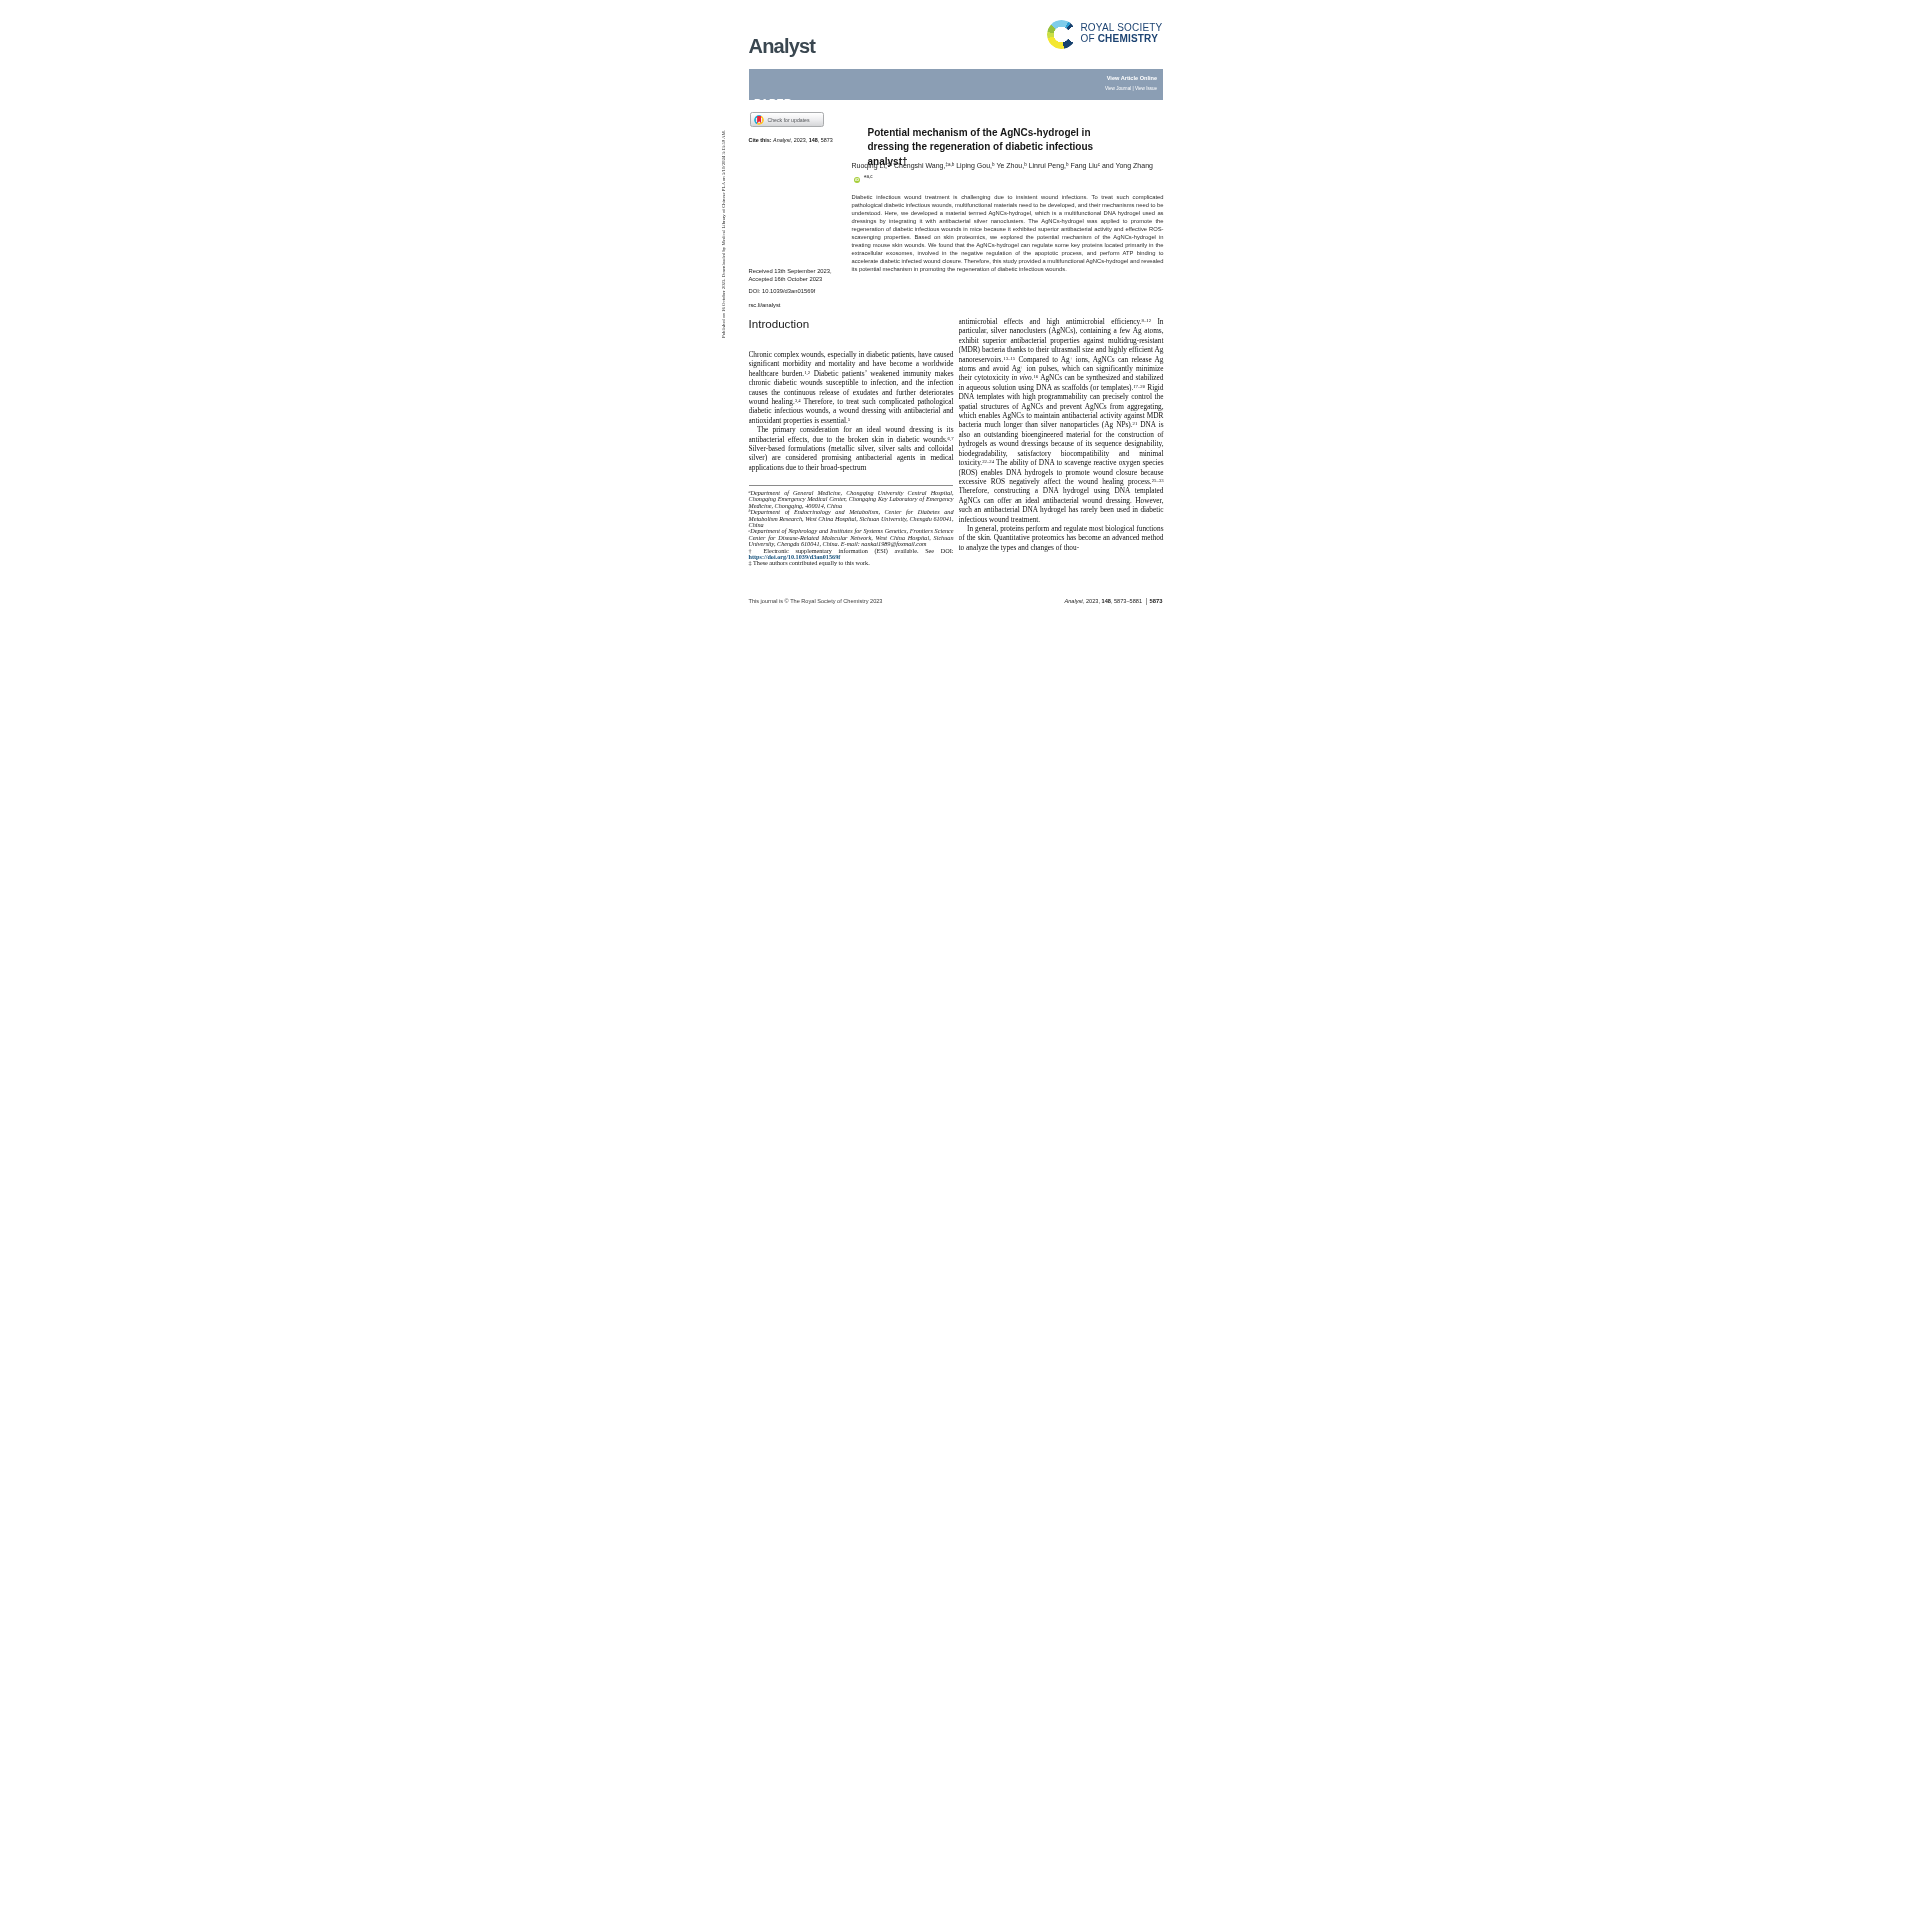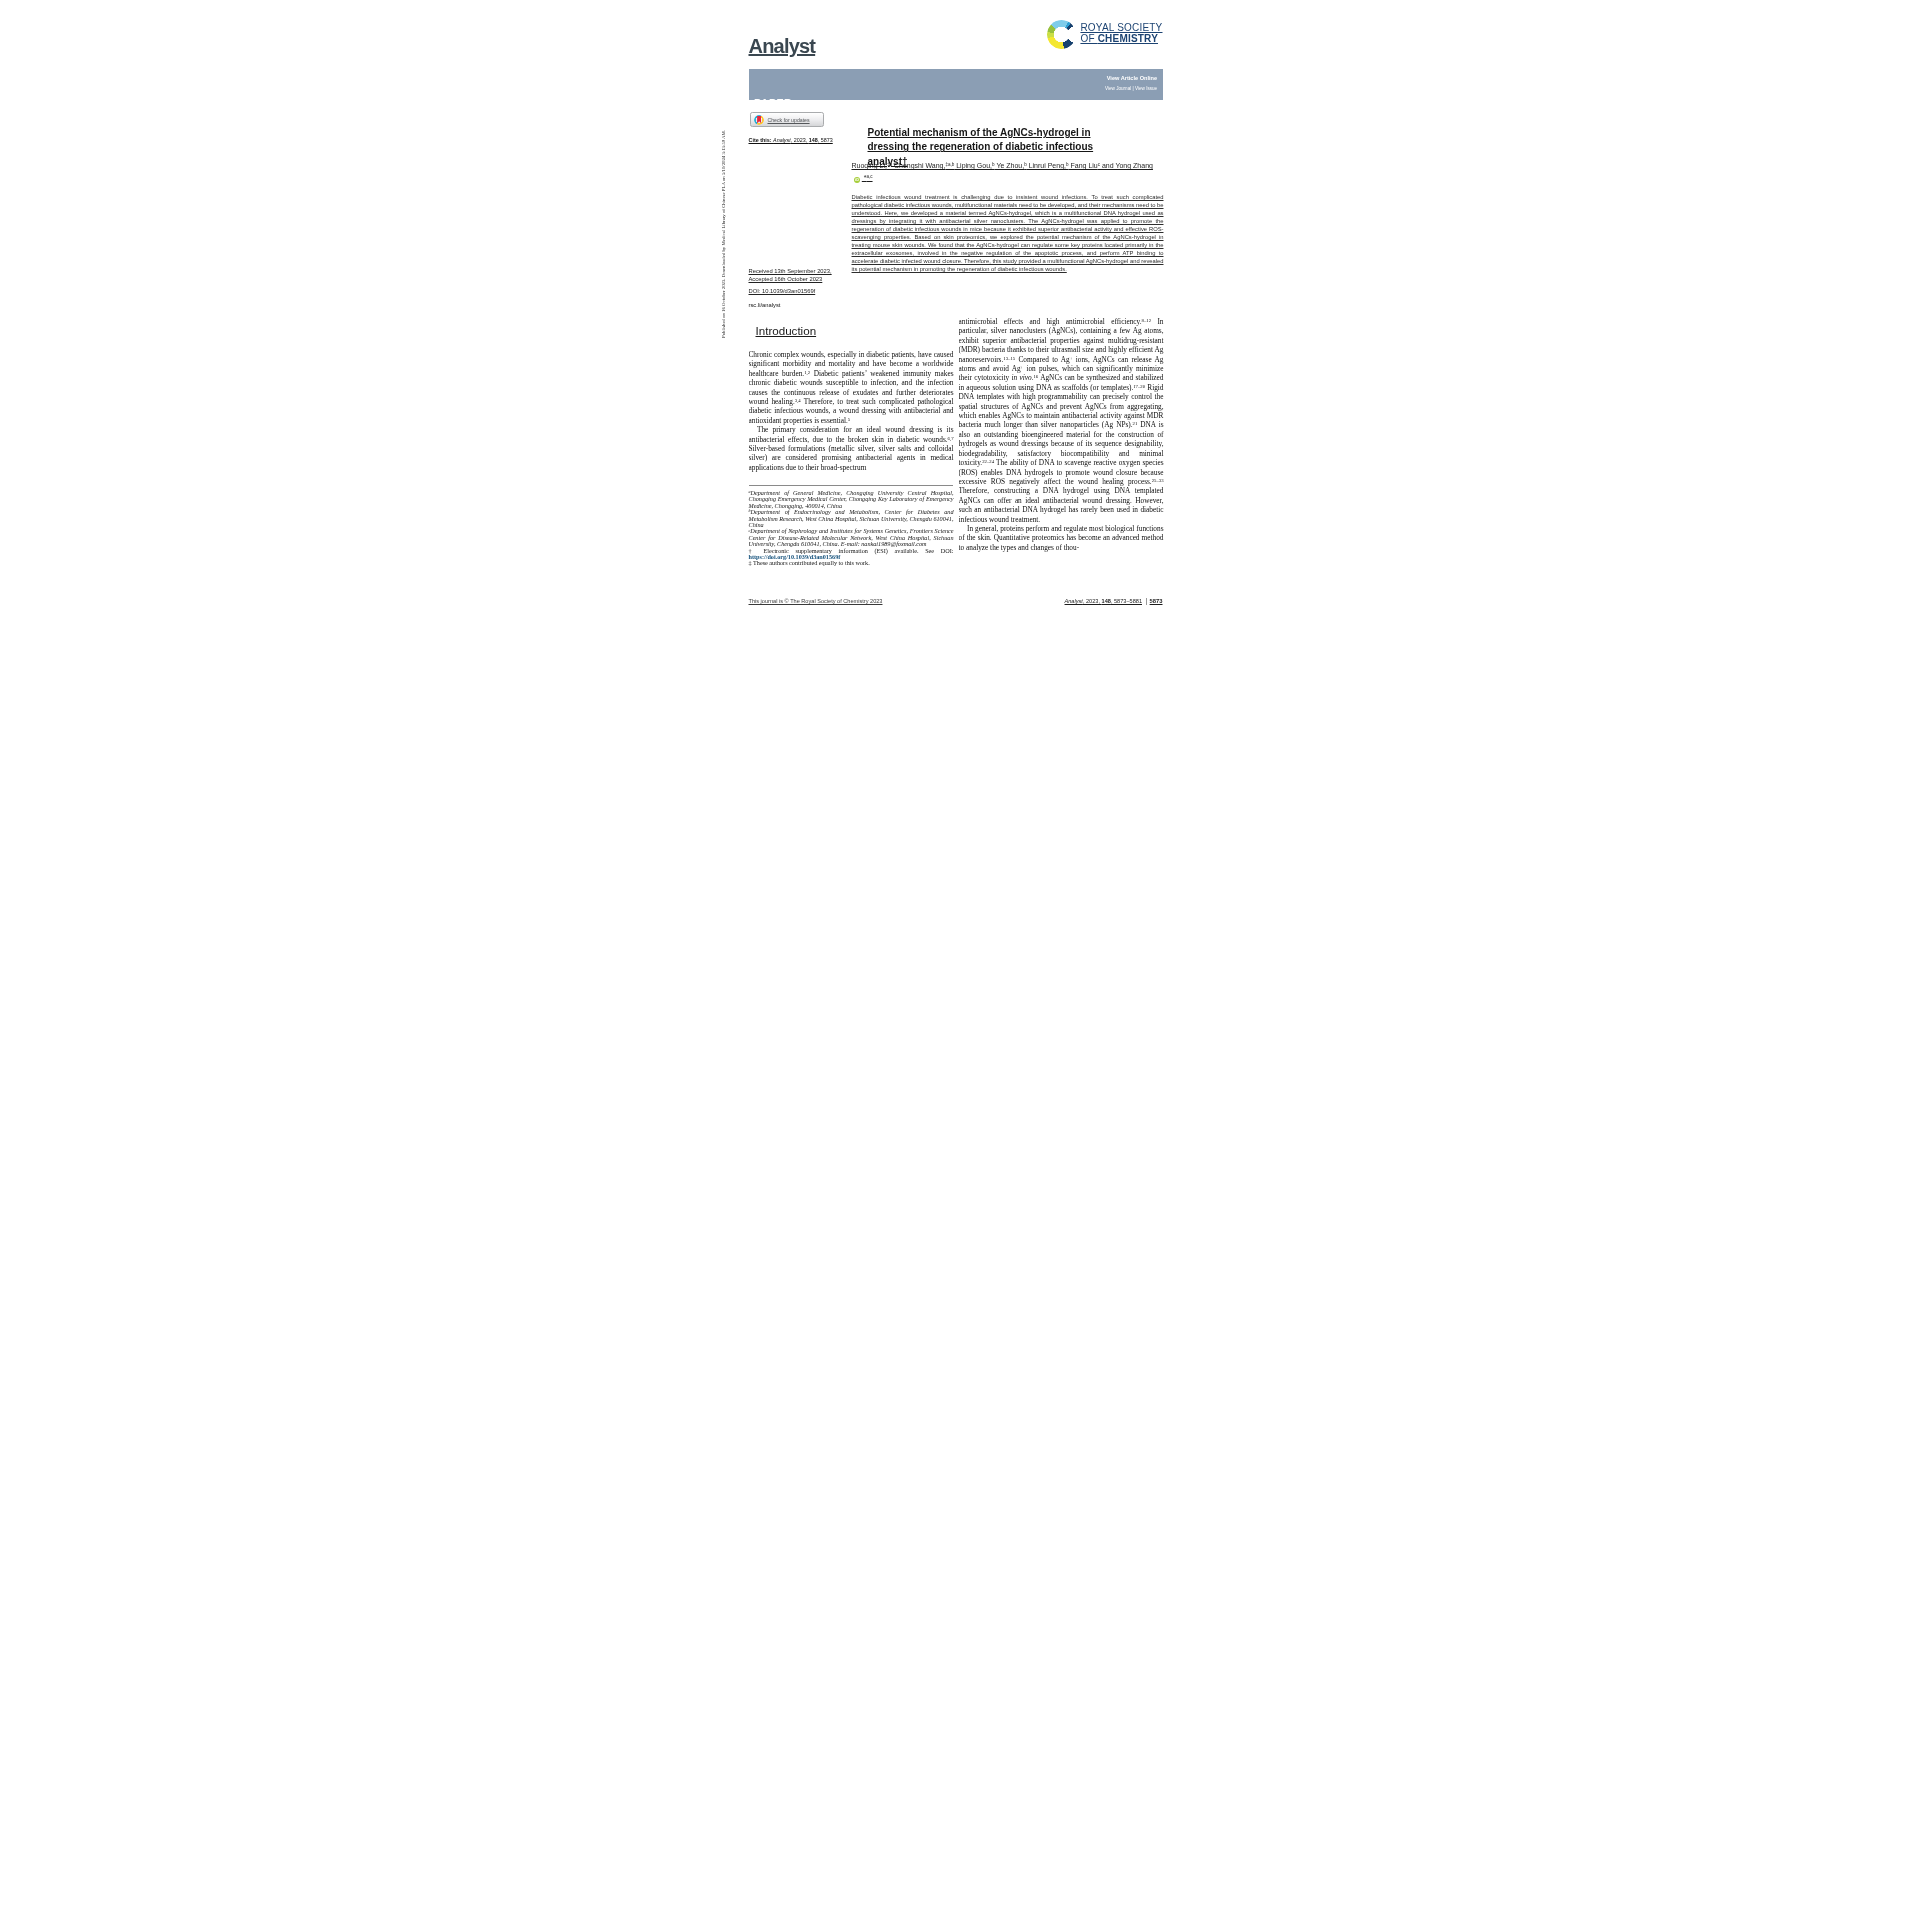--- a/index.html
+++ b/index.html
@@ -1,18 +1,18 @@
 <!DOCTYPE html>
 <html lang="en" style="--paper_bar: #8b9eb4; --rsc_blue: #1c4372; --logotype: #3a4750; --link: #14517c; --orcid_green: #a6ce39; --crossmark_teal: #2bb0d6; --crossmark_yellow: #fdc72f; --crossmark_red: #e8243c;font-size:6.2px"><head>
 <meta charset="utf-8">
 <style>
   html,body{margin:0;padding:0;background:#ffffff;}
   .page{position:relative;width:478px;height:626px;background:#fff;margin:0 auto;overflow:hidden;
         -webkit-font-smoothing:antialiased;}
-  .sans{font-family:"Liberation Sans",sans-serif;text-decoration:underline;}
+  .sans{font-family:"Liberation Sans",sans-serif;}
   .serif{font-family:"Liberation Serif",serif;}
   sup{font-size:65%;line-height:0;vertical-align:baseline;position:relative;top:-0.45em;}
 
   
   .sidebar{position:absolute;left:4.6px;top:338px;transform:rotate(-90deg);transform-origin:0 0;
            white-space:nowrap;font-size:4.8px;color:#1b1b1b;}
 
   
   .logotype{position:absolute;left:32px;top:35px;font-size:20px;font-weight:700;
             color:var(--logotype,#3a4750);letter-spacing:-0.8px;}
@@ -56,21 +56,21 @@
          margin:0 1.5px 0 2.3px;font-family:"Liberation Sans",sans-serif;}
   .abstract{position:absolute;left:135px;top:193px;width:312px;margin:0;font-size:5.8px;line-height:8px;
             text-align:justify;color:#2d2d2d;}
 
   
   .pubinfo{position:absolute;left:32px;top:267px;font-size:5.8px;line-height:8px;color:#222;}
   .doi{position:absolute;left:32px;top:288px;font-size:5.8px;color:#222;}
   .site{position:absolute;left:32px;top:302px;font-size:5.8px;color:#111;text-decoration:none;}
 
   
-  .intro-h{position:absolute;left:32px;top:317px;margin:7px;font-size:11.6px;font-weight:400;color:#1a1a1a;}
+  .intro-h{position:absolute;left:32px;top:317px;margin:0;font-size:11.6px;font-weight:400;color:#1a1a1a;}
   .col{position:absolute;width:205px;text-align:justify;font-size:7.3px;line-height:9.4px;color:#0c0c0c;
        hyphens:auto;-webkit-hyphens:auto;}
   .col1{left:32px;top:350px;height:133px;overflow:hidden;}
   .col2{left:242px;top:317px;height:255px;overflow:hidden;}
   .bp{margin:0;}
   .indent{text-indent:8.5px;}
 
   
   .fn-rule{position:absolute;left:32px;top:485px;width:204px;height:0.6px;background:#8a8a8a;}
   .footnotes{position:absolute;left:32px;top:490px;width:205px;font-size:6.2px;line-height:6.4px;

